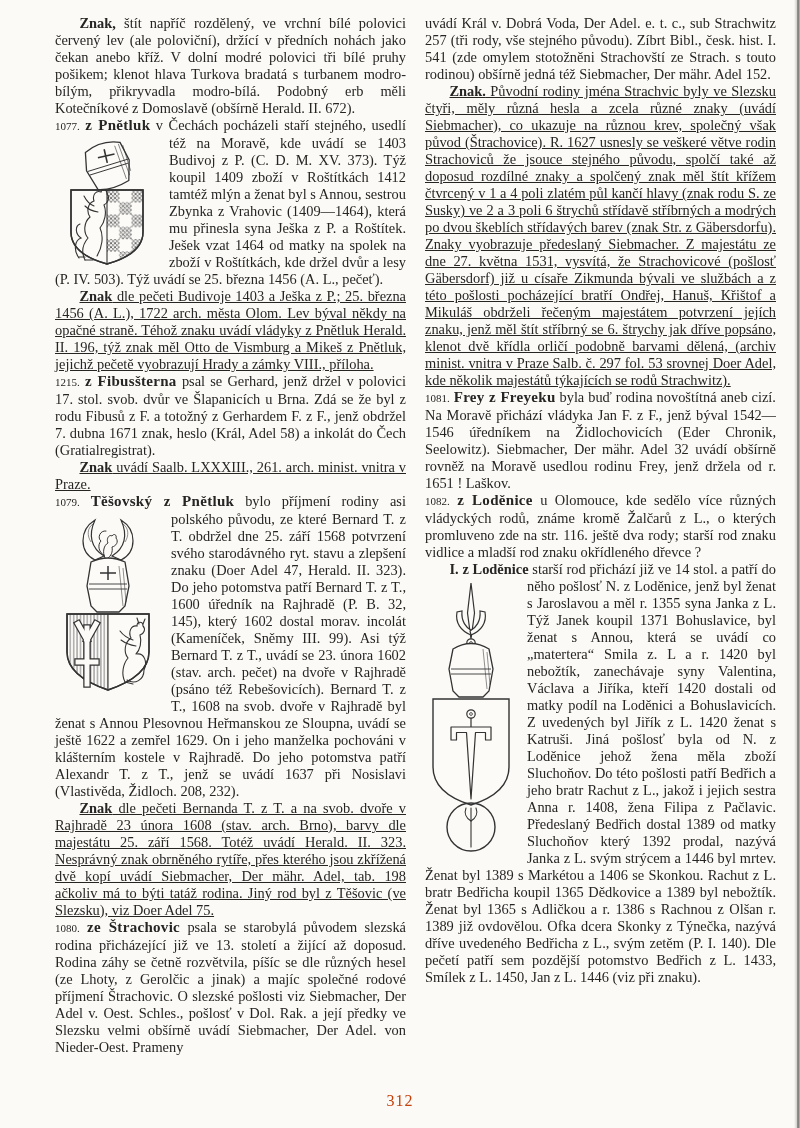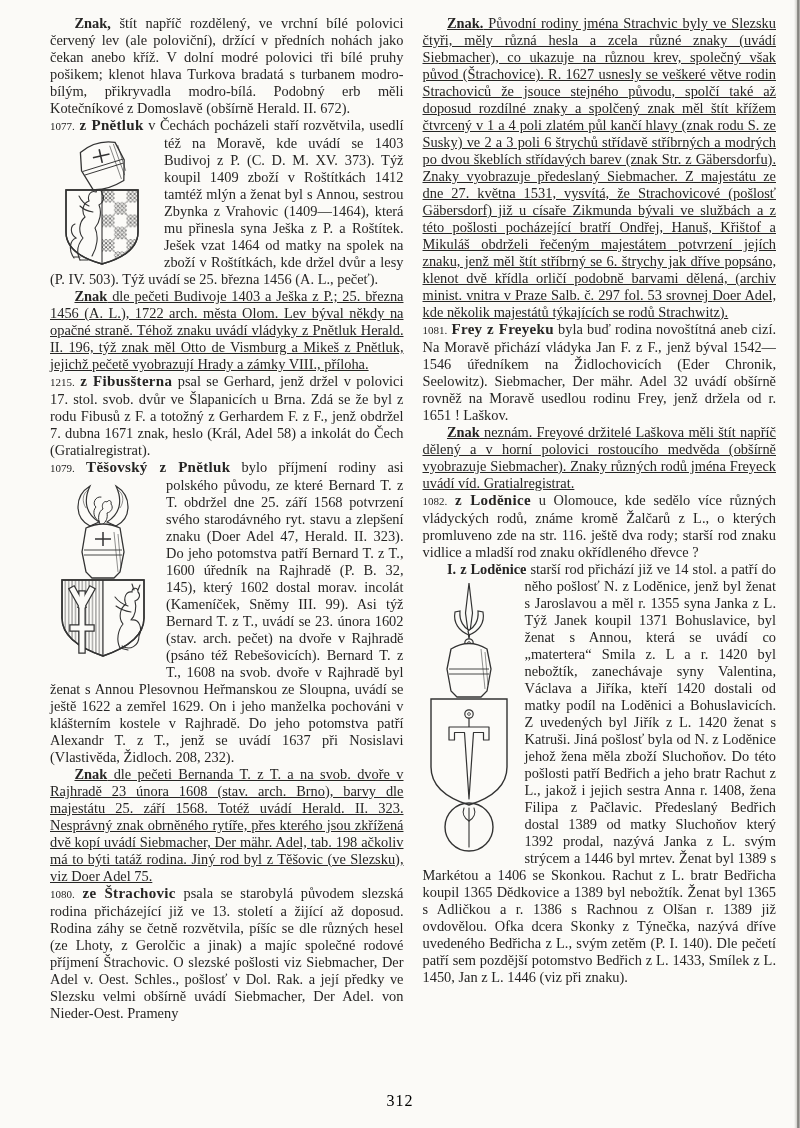--- a/index.html
+++ b/index.html
@@ -1,36 +1,36 @@
 <!DOCTYPE html>
 <html lang="cs"><head>
 <meta charset="utf-8">
 <style>
   html,body{margin:0;padding:0;}
   body{
     width:800px;height:1128px;position:relative;overflow:hidden;
     background:#fbfaf7;color:#262524;
     font-family:"Liberation Serif","DejaVu Serif",serif;
   }
-  .sheet{position:absolute;inset:0;padding:15px 24px 0 50px;}
+  .sheet{position:absolute;inset:0;padding:15px 24px 0 20px;margin-left:35px;}
   .cols{display:flex;gap:19px;}
   .col{width:360px;text-align:justify;font-size:14.4px;line-height:17px;}
   p.para{margin:0;}
   .indent{text-indent:1.7em;}
   .znak-para{text-indent:1.7em;margin-top:4px;text-decoration:underline;}
   .entry-para{margin-top:10px;}
   .cont-para{margin-top:0;}
   .e-num{font-size:11px;font-weight:normal;}
   .e-title{font-size:15px;font-weight:bold;letter-spacing:.3px;}
   .lead-bold{font-weight:bold;}
   .sub-head{font-weight:bold;}
   .arms{float:left;margin:3px 10px 2px 0;}
   .arms path,.arms circle,.arms line{vector-effect:none;}
   .page-footer{position:absolute;left:0;right:0;bottom:18px;text-align:center;}
-  .page-num{font-size:16px;letter-spacing:1px;color:#000000;}
+  .page-num{font-size:16px;letter-spacing:1px;color:#c2410c;}
   .scan-edge-right{
     position:absolute;top:0;right:0;width:6px;height:100%;
     background:linear-gradient(to left, rgba(96,93,88,.55), rgba(96,93,88,0));
     pointer-events:none;
   }
   .scan-edge-line{
     position:absolute;top:0;right:1px;width:2px;height:100%;
     background:rgba(70,68,64,.45);pointer-events:none;
   }
 </style>
@@ -40,21 +40,21 @@
 <div class="sheet">
   <div class="cols">
 
     <div class="col">
 
       <p class="para indent"><span class="lead-bold">Znak,</span><span> štít napříč rozdělený, ve vrchní bílé polovici červený lev (ale poloviční), držící v předních nohách jako čekan anebo kříž. V dolní modré polovici tři bílé pruhy pošikem; klenot hlava Turkova bradatá s turbanem modro-bílým, přikryvadla modro-bílá. Podobný erb měli Kotečníkové z Domoslavě (obšírně Herald. II. 672).</span></p>
 
       <p class="para entry-para">
         <span class="e-num">1077.</span>
         <span class="e-title">z Pnětluk</span>
-        <span>v Čechách pocházeli staří rozvětvila,</span>
+        <span>v Čechách pocházeli staří stejného,</span>
         <svg class="arms" width="104" height="128" viewBox="0 0 104 128" aria-hidden="true">
           <defs>
             <pattern id="xh1" width="4" height="4" patternUnits="userSpaceOnUse">
               <path d="M0,0 L4,4 M4,0 L0,4" stroke="#3a3a3a" stroke-width="0.7"></path>
             </pattern>
             <pattern id="checky1" width="24.6" height="24.6" patternUnits="userSpaceOnUse" patternTransform="translate(52,52)">
               <rect x="0" y="0" width="12.3" height="12.3" fill="url(#xh1)"></rect>
               <rect x="12.3" y="12.3" width="12.3" height="12.3" fill="url(#xh1)"></rect>
             </pattern>
             <clipPath id="clipR1">
@@ -82,20 +82,21 @@
       </p>
 
       <p class="para znak-para"><span class="lead-bold">Znak</span><span> dle pečeti Budivoje 1403 a Ješka z P.; 25. března 1456 (A. L.), 1722 arch. města Olom. Lev býval někdy na opačné straně. Téhož znaku uvádí vládyky z Pnětluk Herald. II. 196, týž znak měl Otto de Vismburg a Mikeš z Pnětluk, jejichž pečetě vyobrazují Hrady a zámky VIII., příloha.</span></p>
 
       <p class="para entry-para">
         <span class="e-num">1215.</span>
         <span class="e-title">z Fibusšterna</span>
         <span>psal se Gerhard, jenž držel v polovici 17. stol. svob. dvůr ve Šlapanicích u Brna. Zdá se že byl z rodu Fibusů z F. a totožný z Gerhardem F. z F., jenž obdržel 7. dubna 1671 znak, heslo (Král, Adel 58) a inkolát do Čech (Gratialregistrat).</span>
       </p>
 
+      <p class="para znak-para"><span class="lead-bold">Znak</span><span> uvádí Saalb. LXXXIII., 261. arch. minist. vnitra v Praze.</span></p>
 
       <p class="para entry-para">
         <span class="e-num">1079.</span>
         <span class="e-title">Těšovský z Pnětluk</span>
         <span>bylo příjmení rodiny</span>
         <svg class="arms" width="106" height="186" viewBox="0 0 106 186" aria-hidden="true">
           <defs>
             <pattern id="vl2" width="3.4" height="4" patternUnits="userSpaceOnUse">
               <path d="M1.7,0 V4" stroke="#3a3a3a" stroke-width="0.7"></path>
             </pattern>
@@ -146,30 +147,30 @@
       <p class="para entry-para">
         <span class="e-num">1080.</span>
         <span class="e-title">ze Štrachovic</span>
         <span>psala se starobylá původem slezská rodina přicházející již ve 13. století a žijící až doposud. Rodina záhy se četně rozvětvila, píšíc se dle různých hesel (ze Lhoty, z Gerolčic a jinak) a majíc společné rodové příjmení Štrachovic. O slezské pošlosti viz Siebmacher, Der Adel v. Oest. Schles., pošlosť v Dol. Rak. a její předky ve Slezsku velmi obšírně uvádí Siebmacher, Der Adel. von Nieder-Oest. Prameny</span>
       </p>
 
     </div>
 
     <div class="col">
 
+      <p class="para cont-para">uvádí Král v. Dobrá Voda, Der Adel. e. t. c., sub Strachwitz 257 (tři rody, vše stejného původu). Zíbrt Bibl., česk. hist. I. 541 (zde omylem stotožněni Strachovští ze Strach. s touto rodinou) obšírně jedná též Siebmacher, Der mähr. Adel 152.</p>
 
       <p class="para znak-para"><span class="lead-bold">Znak.</span><span> Původní rodiny jména Strachvic byly ve Slezsku čtyři, měly různá hesla a zcela různé znaky (uvádí Siebmacher), co ukazuje na různou krev, společný však původ (Štrachovice). R. 1627 usnesly se veškeré větve rodin Strachoviců že jsouce stejného původu, spolčí také až doposud rozdílné znaky a spolčený znak měl štít křížem čtvrcený v 1 a 4 poli zlatém půl kančí hlavy (znak rodu S. ze Susky) ve 2 a 3 poli 6 štrychů střídavě stříbrných a modrých po dvou škeblích střídavých barev (znak Str. z Gäbersdorfu). Znaky vyobrazuje předeslaný Siebmacher. Z majestátu ze dne 27. května 1531, vysvítá, že Strachovicové (pošlosť Gäbersdorf) již u císaře Zikmunda bývali ve službách a z této pošlosti pocházející bratří Ondřej, Hanuš, Křištof a Mikuláš obdrželi řečeným majestátem potvrzení jejích znaku, jenž měl štít stříbrný se 6. štrychy jak dříve popsáno, klenot dvě křídla orličí podobně barvami dělená, (archiv minist. vnitra v Praze Salb. č. 297 fol. 53 srovnej Doer Adel, kde několik majestátů týkajících se rodů Strachwitz).</span></p>
 
       <p class="para entry-para">
         <span class="e-num">1081.</span>
         <span class="e-title">Frey z Freyeku</span>
         <span>byla buď rodina novoštítná aneb cizí. Na Moravě přichází vládyka Jan F. z F., jenž býval 1542—1546 úředníkem na Židlochovicích (Eder Chronik, Seelowitz). Siebmacher, Der mähr. Adel 32 uvádí obšírně rovněž na Moravě usedlou rodinu Frey, jenž držela od r. 1651 ! Laškov.</span>
       </p>
 
-      <p class="para znak-para"><span class="lead-bold">Znak</span><span> neznám. Freyové držitelé Laškova měli štít napříč dělený a v horní polovici rostoucího medvěda (obšírně vyobrazuje Siebmacher). Znaky různých rodů jména Freyeck uvádí víd. Gratialregistrat.</span></p>
 
       <p class="para entry-para">
         <span class="e-num">1082.</span>
         <span class="e-title">z Loděnice</span>
         <span>u Olomouce, kde sedělo více různých vládyckých rodů, známe kromě Žalčarů z L., o kterých promluveno zde na str. 116. ještě dva rody; starší rod znaku vidlice a mladší rod znaku okřídleného dřevce ?</span>
       </p>
 
       <p class="para entry-para indent">
         <span class="sub-head">I. z Loděnice</span>
         <span>starší rod přichází již ve 14 stol.</span>

